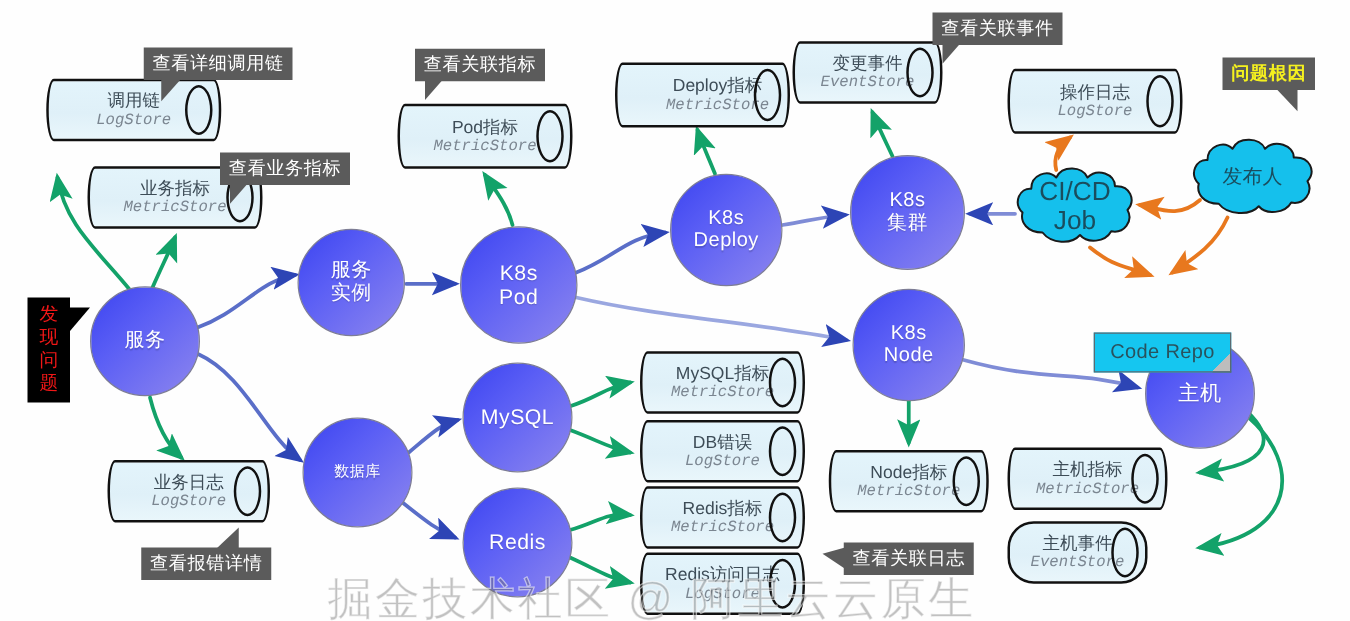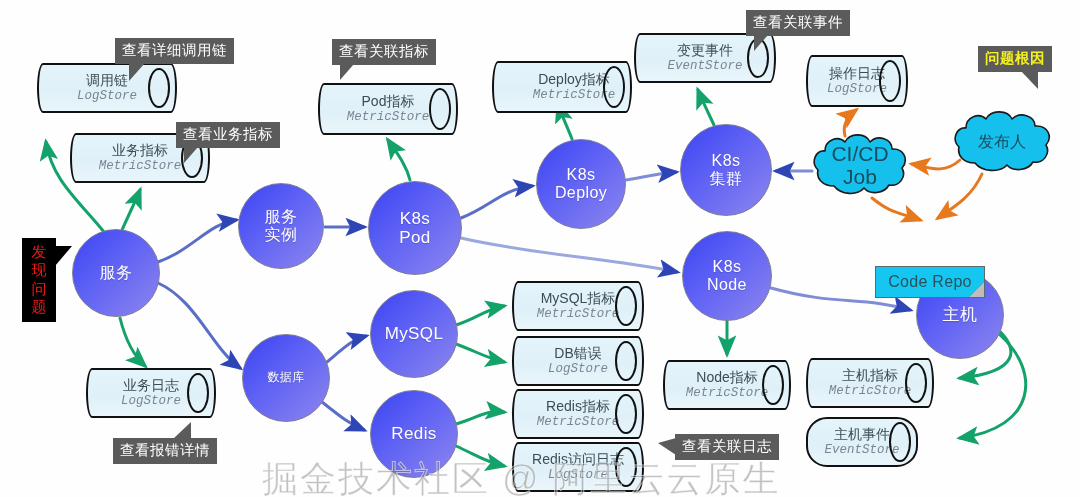--- a/index.html
+++ b/index.html
@@ -231,29 +231,29 @@
     <div class="t2">LogStore</div>
   </div>
   <div class="cyl" style="left:70px;top:133px;width:140px;height:50px;">
     <div class="t1">业务指标</div>
     <div class="t2">MetricStore</div>
   </div>
   <div class="cyl" style="left:318px;top:83px;width:140px;height:52px;">
     <div class="t1">Pod指标</div>
     <div class="t2">MetricStore</div>
   </div>
-  <div class="cyl" style="left:492px;top:61px;width:140px;height:52px;padding-left:24px;">
+  <div class="cyl" style="left:492px;top:50px;width:140px;height:52px;padding-left:24px;">
     <div class="t1">Deploy指标</div>
     <div class="t2">MetricStore</div>
   </div>
-  <div class="cyl" style="left:634px;top:33px;width:142px;height:50px;">
+  <div class="cyl" style="left:634px;top:33px;width:120px;height:50px;">
     <div class="t1">变更事件</div>
     <div class="t2">EventStore</div>
   </div>
-  <div class="cyl" style="left:806px;top:55px;width:102px;height:52px;">
+  <div class="cyl" style="left:806px;top:55px;width:140px;height:52px;">
     <div class="t1">操作日志</div>
     <div class="t2">LogStore</div>
   </div>
   <div class="cyl" style="left:86px;top:368px;width:130px;height:50px;">
     <div class="t1">业务日志</div>
     <div class="t2">LogStore</div>
   </div>
   <div class="cyl" style="left:512px;top:281px;width:132px;height:50px;">
     <div class="t1">MySQL指标</div>
     <div class="t2">MetricStore</div>

